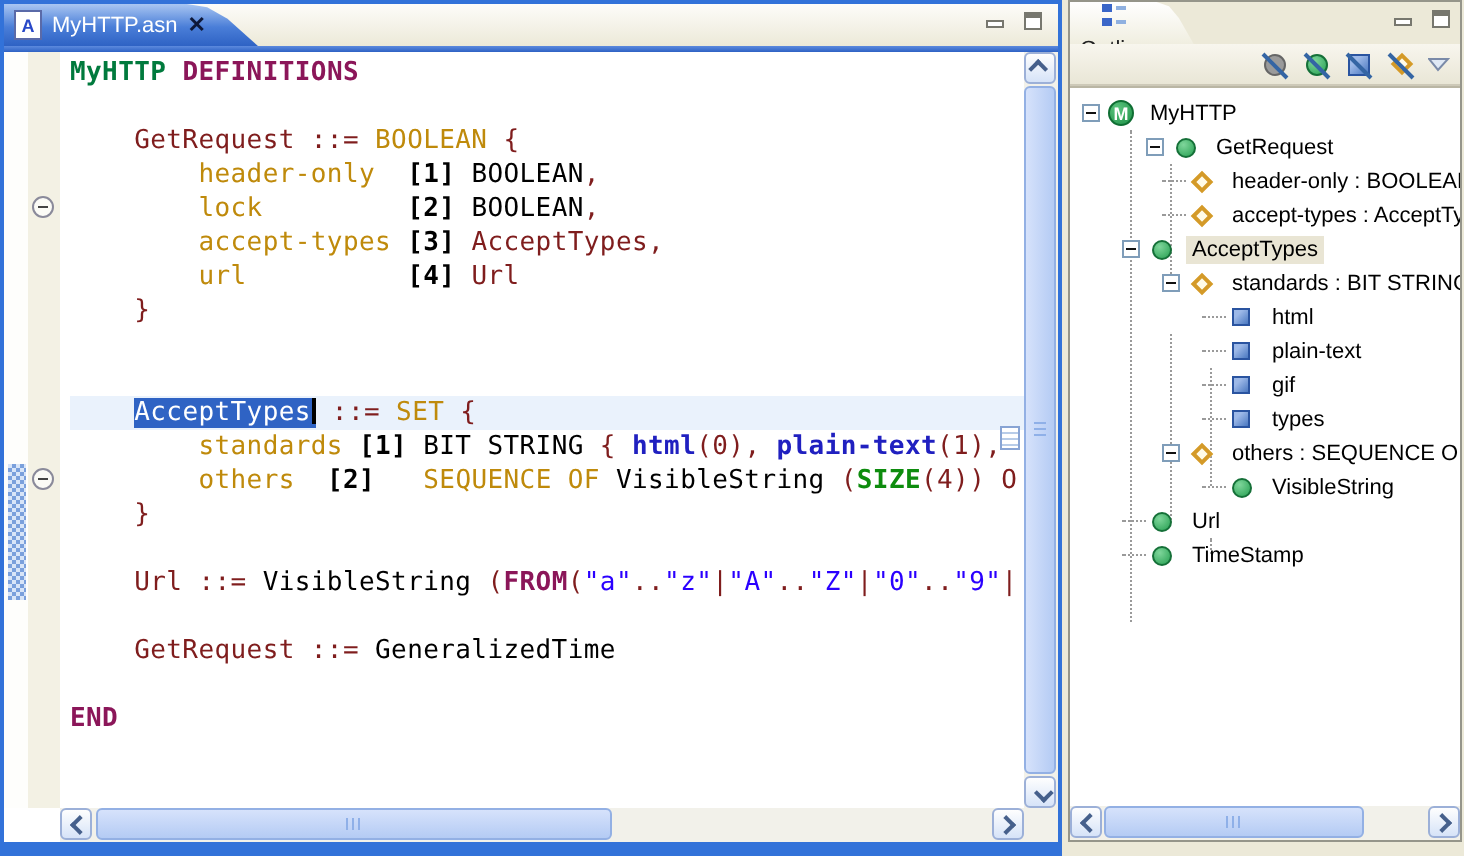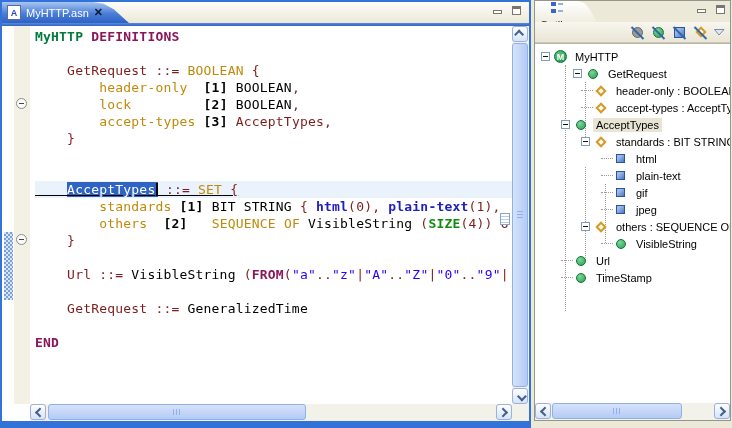--- a/index.html
+++ b/index.html
@@ -33,21 +33,21 @@
   .range-indicator{position:absolute;left:2px;top:206px;width:9px;height:68px;
     background:conic-gradient(#7aa0dc 25%,#d8e5f8 0 50%,#7aa0dc 0 75%,#d8e5f8 0) 0 0/4px 4px;}
   .fold-margin{position:absolute;left:12px;top:0;bottom:0;width:16px;background:#f3f1e4;}
   .fold-icon{position:absolute;left:2px;width:11px;height:11px;box-sizing:border-box;
     border:1px solid #8a8a9a;border-radius:50%;background:#fbfbf6;}
   .fold-icon::after{content:"";position:absolute;left:2px;right:2px;top:4px;height:1px;background:#444;}
   .text-pane{position:absolute;left:28px;top:0;right:17px;bottom:0;background:#fff;
     overflow:hidden;padding:2px 0 0 5px;}
   .code-line{height:17px;line-height:17px;white-space:pre;
     font-family:"DejaVu Sans Mono",monospace;font-size:13px;letter-spacing:.2px;color:#000;}
-  .code-line.current{background:#eaf2fc;text-decoration:underline;}
+  .code-line.current{background:#eaf2fc;}
   .tk-plain{color:#7f1d1d;}
   .tk-kw{color:#8b1659;font-weight:bold;}
   .tk-mod{color:#007a3d;font-weight:bold;}
   .tk-gray{color:#7f7f7f;}
   .tk-fld{color:#bf8a0b;}
   .tk-tag{color:#000;font-weight:bold;}
   .tk-bt{color:#000000;}
   .tk-bit{color:#2020c0;font-weight:bold;}
   .tk-grn{color:#0e8c0e;font-weight:bold;}
   .tk-str{color:#2a00ff;}
@@ -146,20 +146,21 @@
         <span class="fold-icon" style="top: 72px;"></span>
         <span class="fold-icon" style="top: 208px;"></span>
       </div>
     <div class="text-pane">
         <div class="code-line"><span class="tk-mod">MyHTTP</span><span class="tk-plain"> </span><span class="tk-kw">DEFINITIONS</span></div>
         <div class="code-line"><span class="tk-plain">&nbsp;</span></div>
         <div class="code-line"><span class="tk-plain">    GetRequest ::= </span><span class="tk-fld">BOOLEAN</span><span class="tk-plain"> {</span></div>
         <div class="code-line"><span class="tk-plain">        </span><span class="tk-fld">header-only</span><span class="tk-plain">  </span><span class="tk-tag">[1]</span><span class="tk-plain"> </span><span class="tk-bt">BOOLEAN</span><span class="tk-plain">,</span></div>
         <div class="code-line"><span class="tk-plain">        </span><span class="tk-fld">lock</span><span class="tk-plain">         </span><span class="tk-tag">[2]</span><span class="tk-plain"> </span><span class="tk-bt">BOOLEAN</span><span class="tk-plain">,</span></div>
         <div class="code-line"><span class="tk-plain">        </span><span class="tk-fld">accept-types</span><span class="tk-plain"> </span><span class="tk-tag">[3]</span><span class="tk-plain"> AcceptTypes,</span></div>
+        <div class="code-line"><span class="tk-plain">        </span><span class="tk-fld">url</span><span class="tk-plain">          </span><span class="tk-tag">[4]</span><span class="tk-plain"> Url</span></div>
         <div class="code-line"><span class="tk-plain">    }</span></div>
         <div class="code-line"><span class="tk-plain">&nbsp;</span></div>
         <div class="code-line"><span class="tk-plain">&nbsp;</span></div>
         <div class="code-line current"><span class="tk-plain">    </span><span class="tk-sel">AcceptTypes</span><span class="tk-plain"> ::= </span><span class="tk-fld">SET</span><span class="tk-plain"> {</span></div>
         <div class="code-line"><span class="tk-plain">        </span><span class="tk-fld">standards</span><span class="tk-plain"> </span><span class="tk-tag">[1]</span><span class="tk-plain"> </span><span class="tk-bt">BIT STRING</span><span class="tk-plain"> { </span><span class="tk-bit">html</span><span class="tk-plain">(0), </span><span class="tk-bit">plain-text</span><span class="tk-plain">(1),</span></div>
         <div class="code-line"><span class="tk-plain">        </span><span class="tk-fld">others</span><span class="tk-plain">  </span><span class="tk-tag">[2]</span><span class="tk-plain">   </span><span class="tk-fld">SEQUENCE OF</span><span class="tk-plain"> </span><span class="tk-bt">VisibleString</span><span class="tk-plain"> (</span><span class="tk-grn">SIZE</span><span class="tk-plain">(4)) O</span></div>
         <div class="code-line"><span class="tk-plain">    }</span></div>
         <div class="code-line"><span class="tk-plain">&nbsp;</span></div>
         <div class="code-line"><span class="tk-plain">    Url ::= </span><span class="tk-bt">VisibleString</span><span class="tk-plain"> (</span><span class="tk-kw">FROM</span><span class="tk-plain">(</span><span class="tk-str">"a"</span><span class="tk-plain">..</span><span class="tk-str">"z"</span><span class="tk-plain">|</span><span class="tk-str">"A"</span><span class="tk-plain">..</span><span class="tk-str">"Z"</span><span class="tk-plain">|</span><span class="tk-str">"0"</span><span class="tk-plain">..</span><span class="tk-str">"9"</span><span class="tk-plain">|</span></div>
         <div class="code-line"><span class="tk-plain">&nbsp;</span></div>
@@ -285,21 +286,21 @@
         <span class="label">plain-text</span>
       </div>
       <div class="tree-row" style="padding-left: 66px;">
         <span class="hstub"></span>
         <span class="ic-bit"></span>
         <span class="label">gif</span>
       </div>
       <div class="tree-row" style="padding-left: 66px;">
         <span class="hstub"></span>
         <span class="ic-bit"></span>
-        <span class="label">jpeg</span>
+        <span class="label">types</span>
       </div>
       <div class="tree-row" style="padding-left: 46px;">
         <span class="exp"></span>
         <span class="ic-field"></span>
         <span class="label">others : SEQUENCE OF</span>
       </div>
       <div class="tree-row" style="padding-left: 66px;">
         <span class="hstub"></span>
         <span class="ic-type"></span>
         <span class="label">VisibleString</span>

